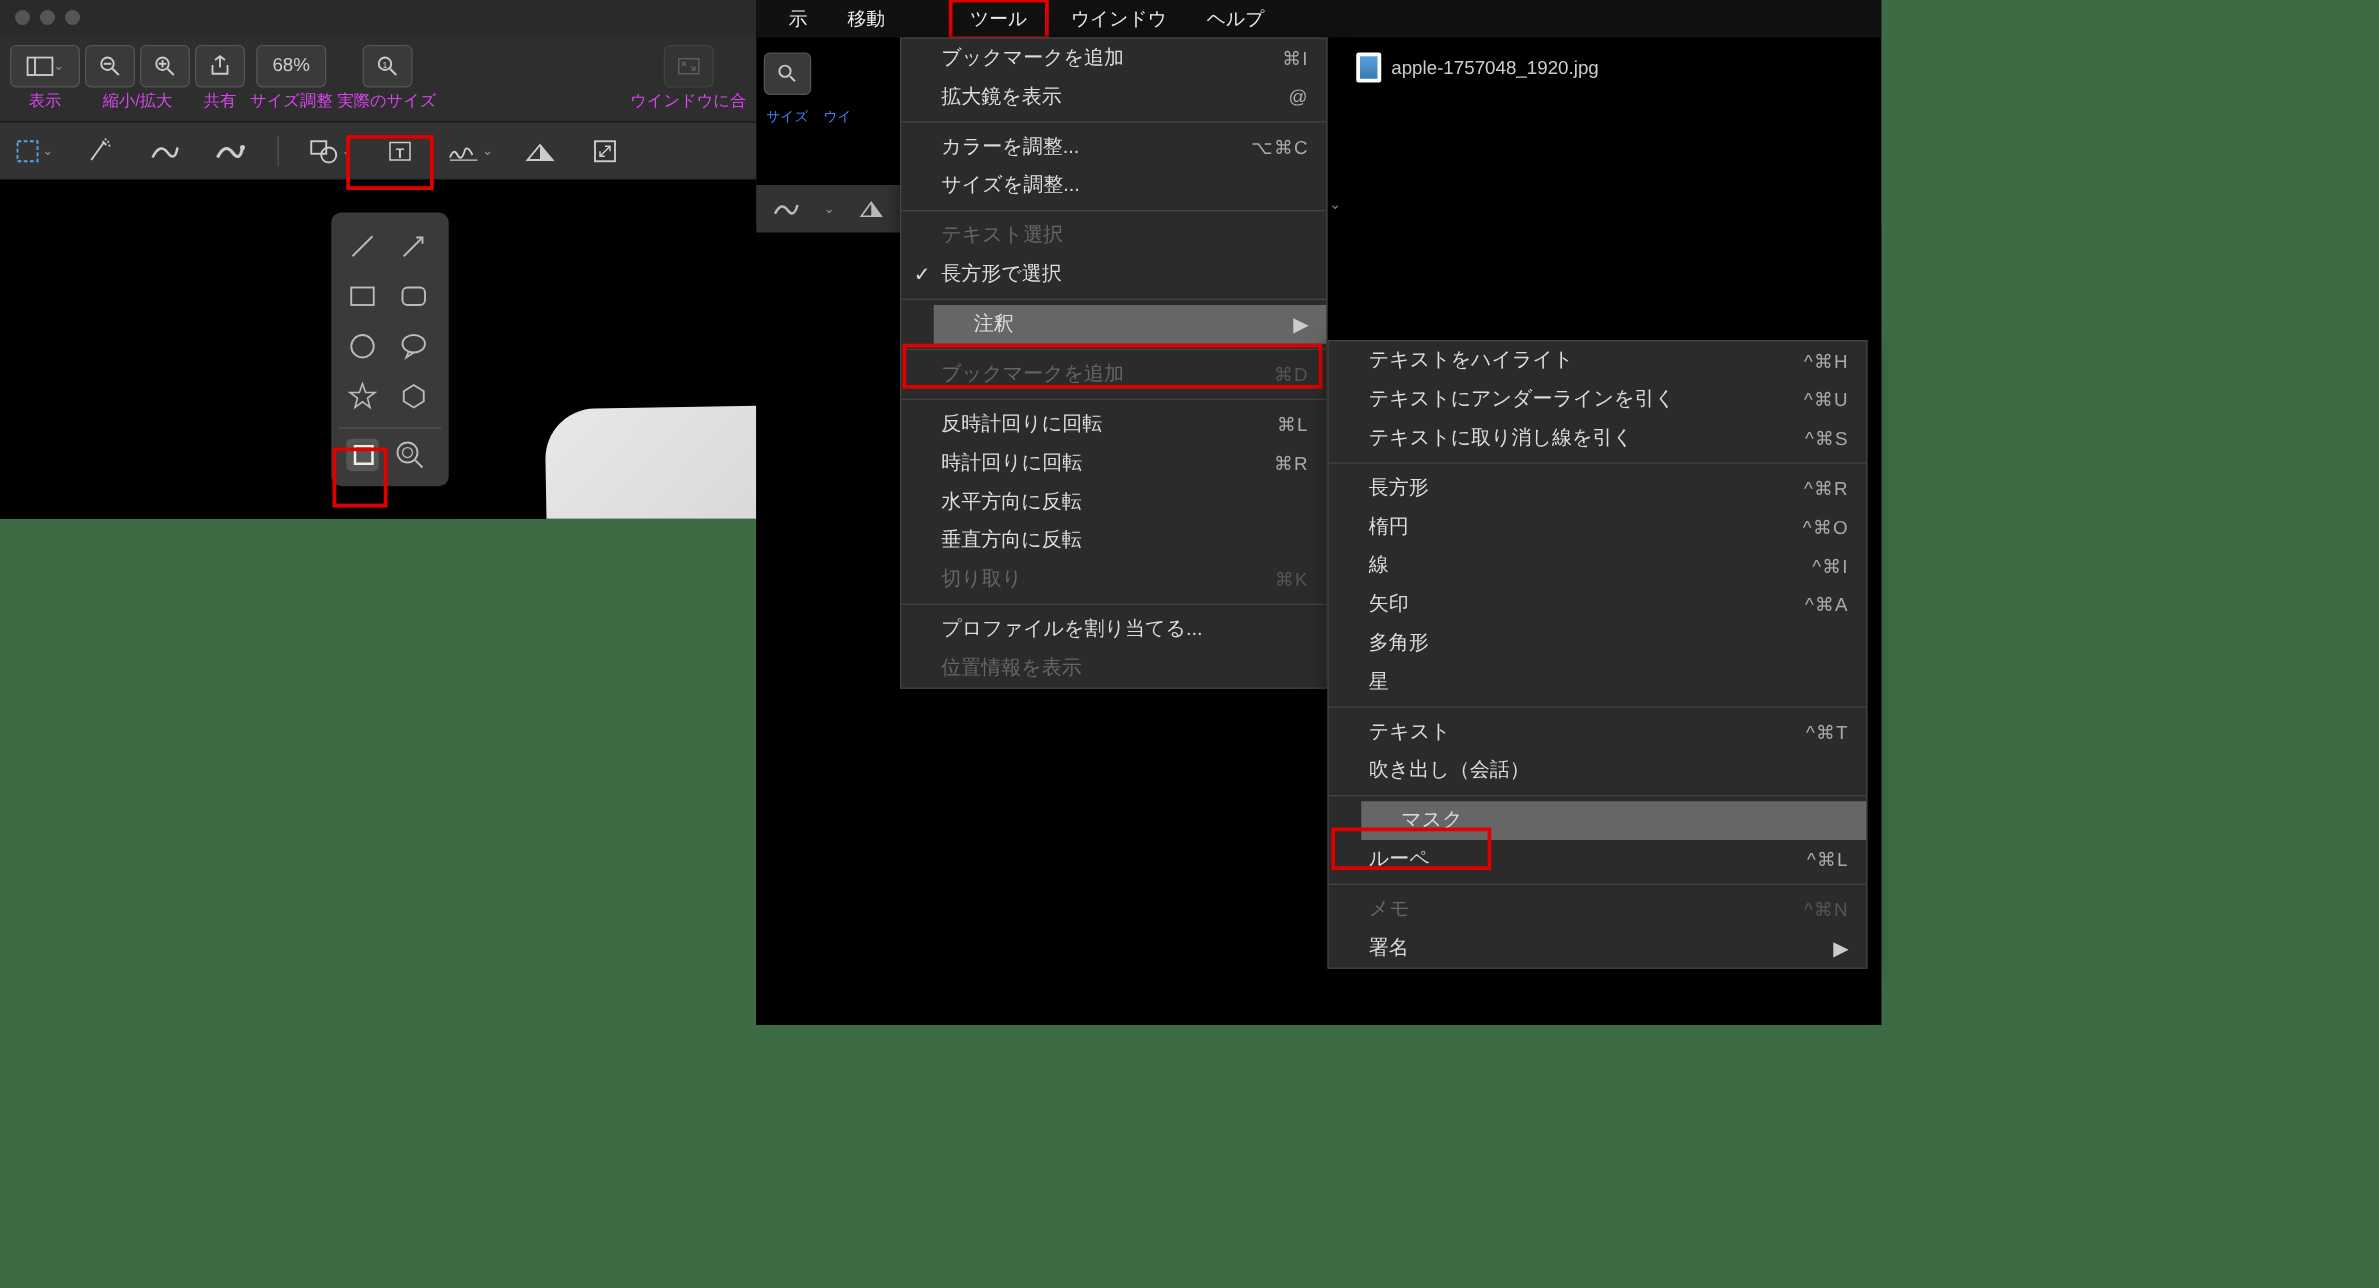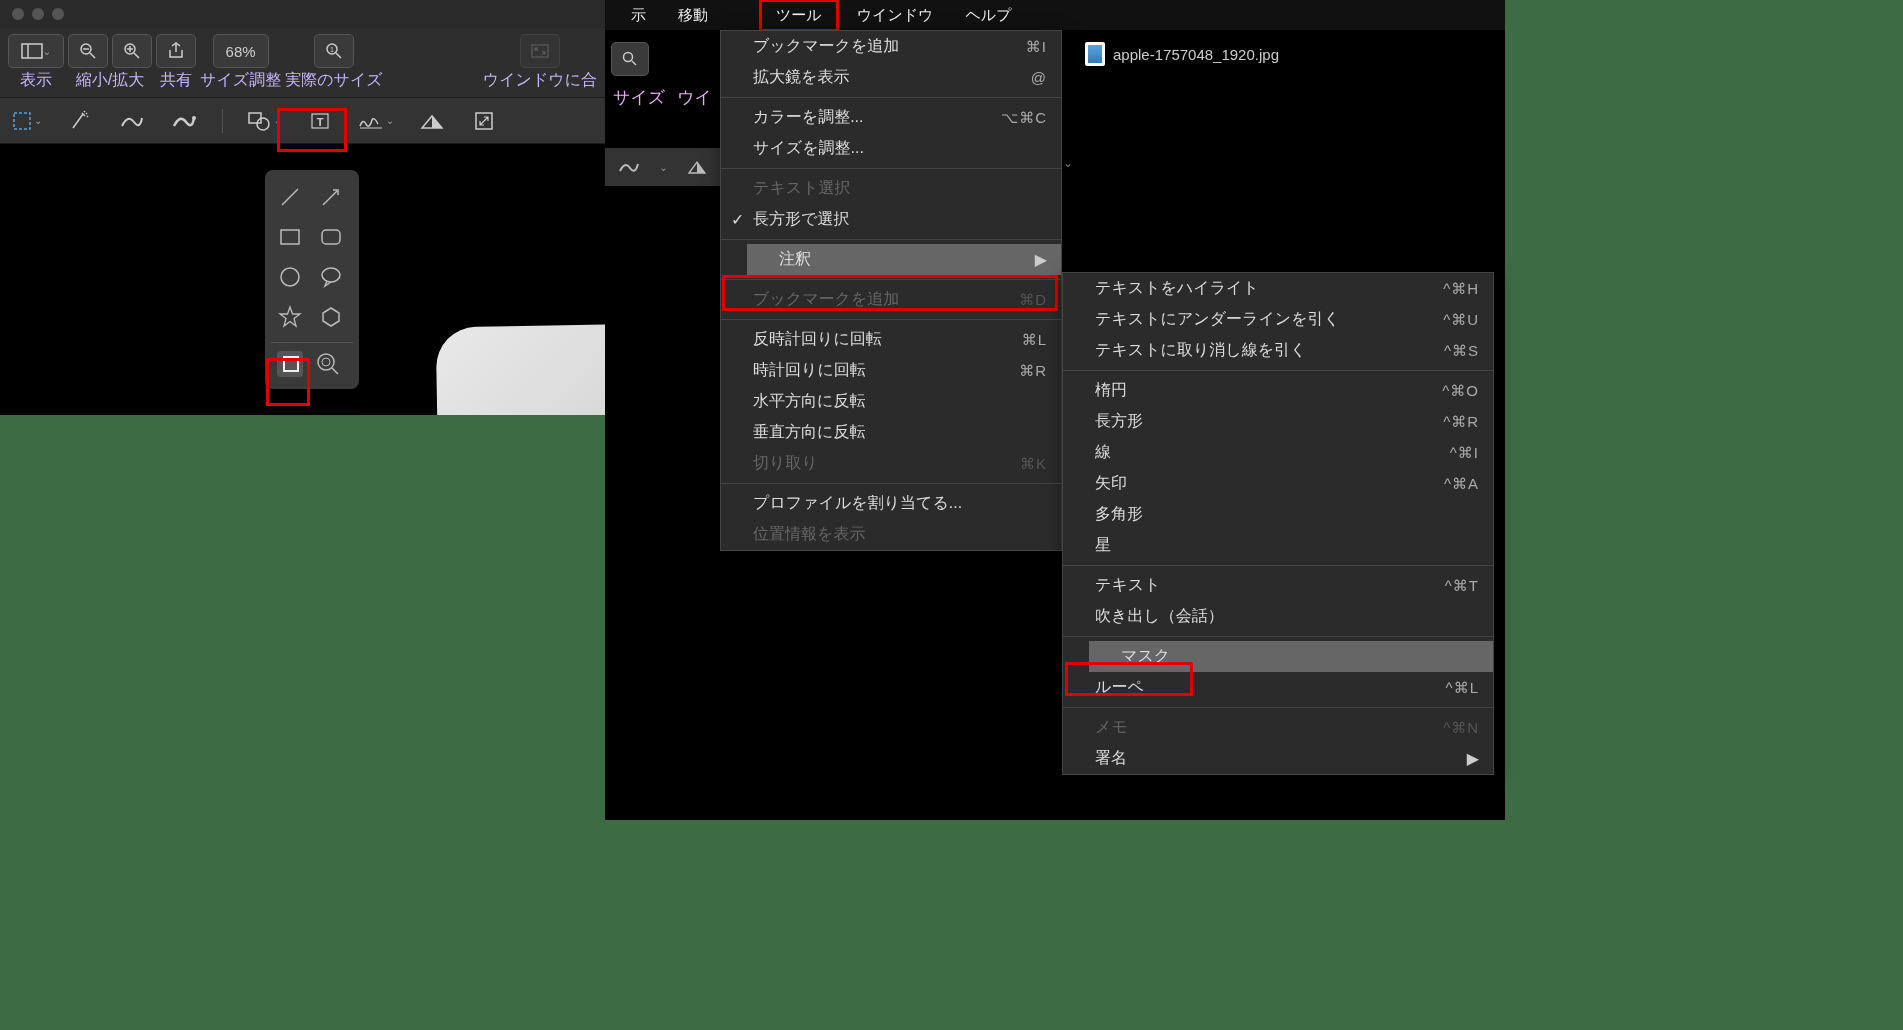--- a/index.html
+++ b/index.html
@@ -6,21 +6,21 @@
   body { background: #3d6b43; width: 1903px; height: 1030px; position: relative; overflow: hidden; }
   
   
   .left-panel { position: absolute; left: 0; top: 0; width: 605px; height: 415px; background: #000; }
   
   .titlebar { height: 28px; background: #2a2a2a; display: flex; align-items: center; padding-left: 12px; gap: 8px; }
   .traffic-light { width: 12px; height: 12px; border-radius: 50%; background: #555; }
   
   .toolbar1 { height: 70px; background: #2e2e2e; display: flex; align-items: center; padding: 0 8px; gap: 4px; border-bottom: 1px solid #1a1a1a; }
   .tb-group { display: flex; flex-direction: column; align-items: center; gap: 2px; }
-  .tb-label { font-size: 16px; color: #c4b5fd; }
+  .tb-label { font-size: 13px; color: #d946ef; }
   .tb-btn { background: #3a3a3a; border: 1px solid #555; border-radius: 5px; height: 34px; display: flex; align-items: center; justify-content: center; color: #ccc; font-size: 14px; }
   .tb-btn-w30 { width: 40px; }
   .tb-btn-w50 { width: 56px; }
   .tb-btn-pair { display: flex; gap: 4px; }
   
   .toolbar2 { height: 46px; background: #333; display: flex; align-items: center; padding: 0 12px; gap: 24px; border-bottom: 1px solid #1a1a1a; }
   .tool-icon { width: 28px; height: 28px; display: flex; align-items: center; justify-content: center; color: #bbb; position: relative; }
   .tool-sep { width: 1px; height: 24px; background: #555; }
   .tool-dd { display: flex; align-items: center; gap: 2px; }
   .chev { font-size: 10px; color: #999; }
@@ -292,21 +292,21 @@
 
   <div style="position:absolute;left:0;top:36px;width:115px;">
     <div style="display:flex;gap:4px;padding:6px;">
       <div class="rt-btn" style="margin:0;">
           <svg width="16" height="16">
             <circle cx="6" cy="6" r="4.5" fill="none" stroke="#ccc" stroke-width="1.5"></circle>
             <line x1="10" y1="10" x2="14" y2="14" stroke="#ccc" stroke-width="1.5"></line>
           </svg>
         </div>
     </div>
-    <div style="display:flex;gap:12px;padding:4px 8px;color:#f0abfc;font-size:17px;">
+    <div style="display:flex;gap:12px;padding:4px 8px;color:#3b82f6;font-size:11px;">
       <span>サイズ</span>
       <span>ウイ</span>
     </div>
   </div>
 
   <div class="rt-tools-row">
     <span>
         <svg width="22" height="16">
           <path d="M2 12 Q 7 2 12 9 T 20 5" stroke="#bbb" stroke-width="2" fill="none"></path>
         </svg>
@@ -400,26 +400,26 @@
       <div class="menu-row">
         <span>テキストにアンダーラインを引く</span>
         <span class="shortcut">^⌘U</span>
       </div>
       <div class="menu-row">
         <span>テキストに取り消し線を引く</span>
         <span class="shortcut">^⌘S</span>
       </div>
       <div class="menu-sep"></div>
       <div class="menu-row">
+        <span>長方形</span>
+        <span class="shortcut">^⌘R</span>
+      </div>
+      <div class="menu-row">
         <span>楕円</span>
         <span class="shortcut">^⌘O</span>
-      </div>
-      <div class="menu-row">
-        <span>長方形</span>
-        <span class="shortcut">^⌘R</span>
       </div>
       <div class="menu-row">
         <span>線</span>
         <span class="shortcut">^⌘I</span>
       </div>
       <div class="menu-row">
         <span>矢印</span>
         <span class="shortcut">^⌘A</span>
       </div>
       <div class="menu-row">

